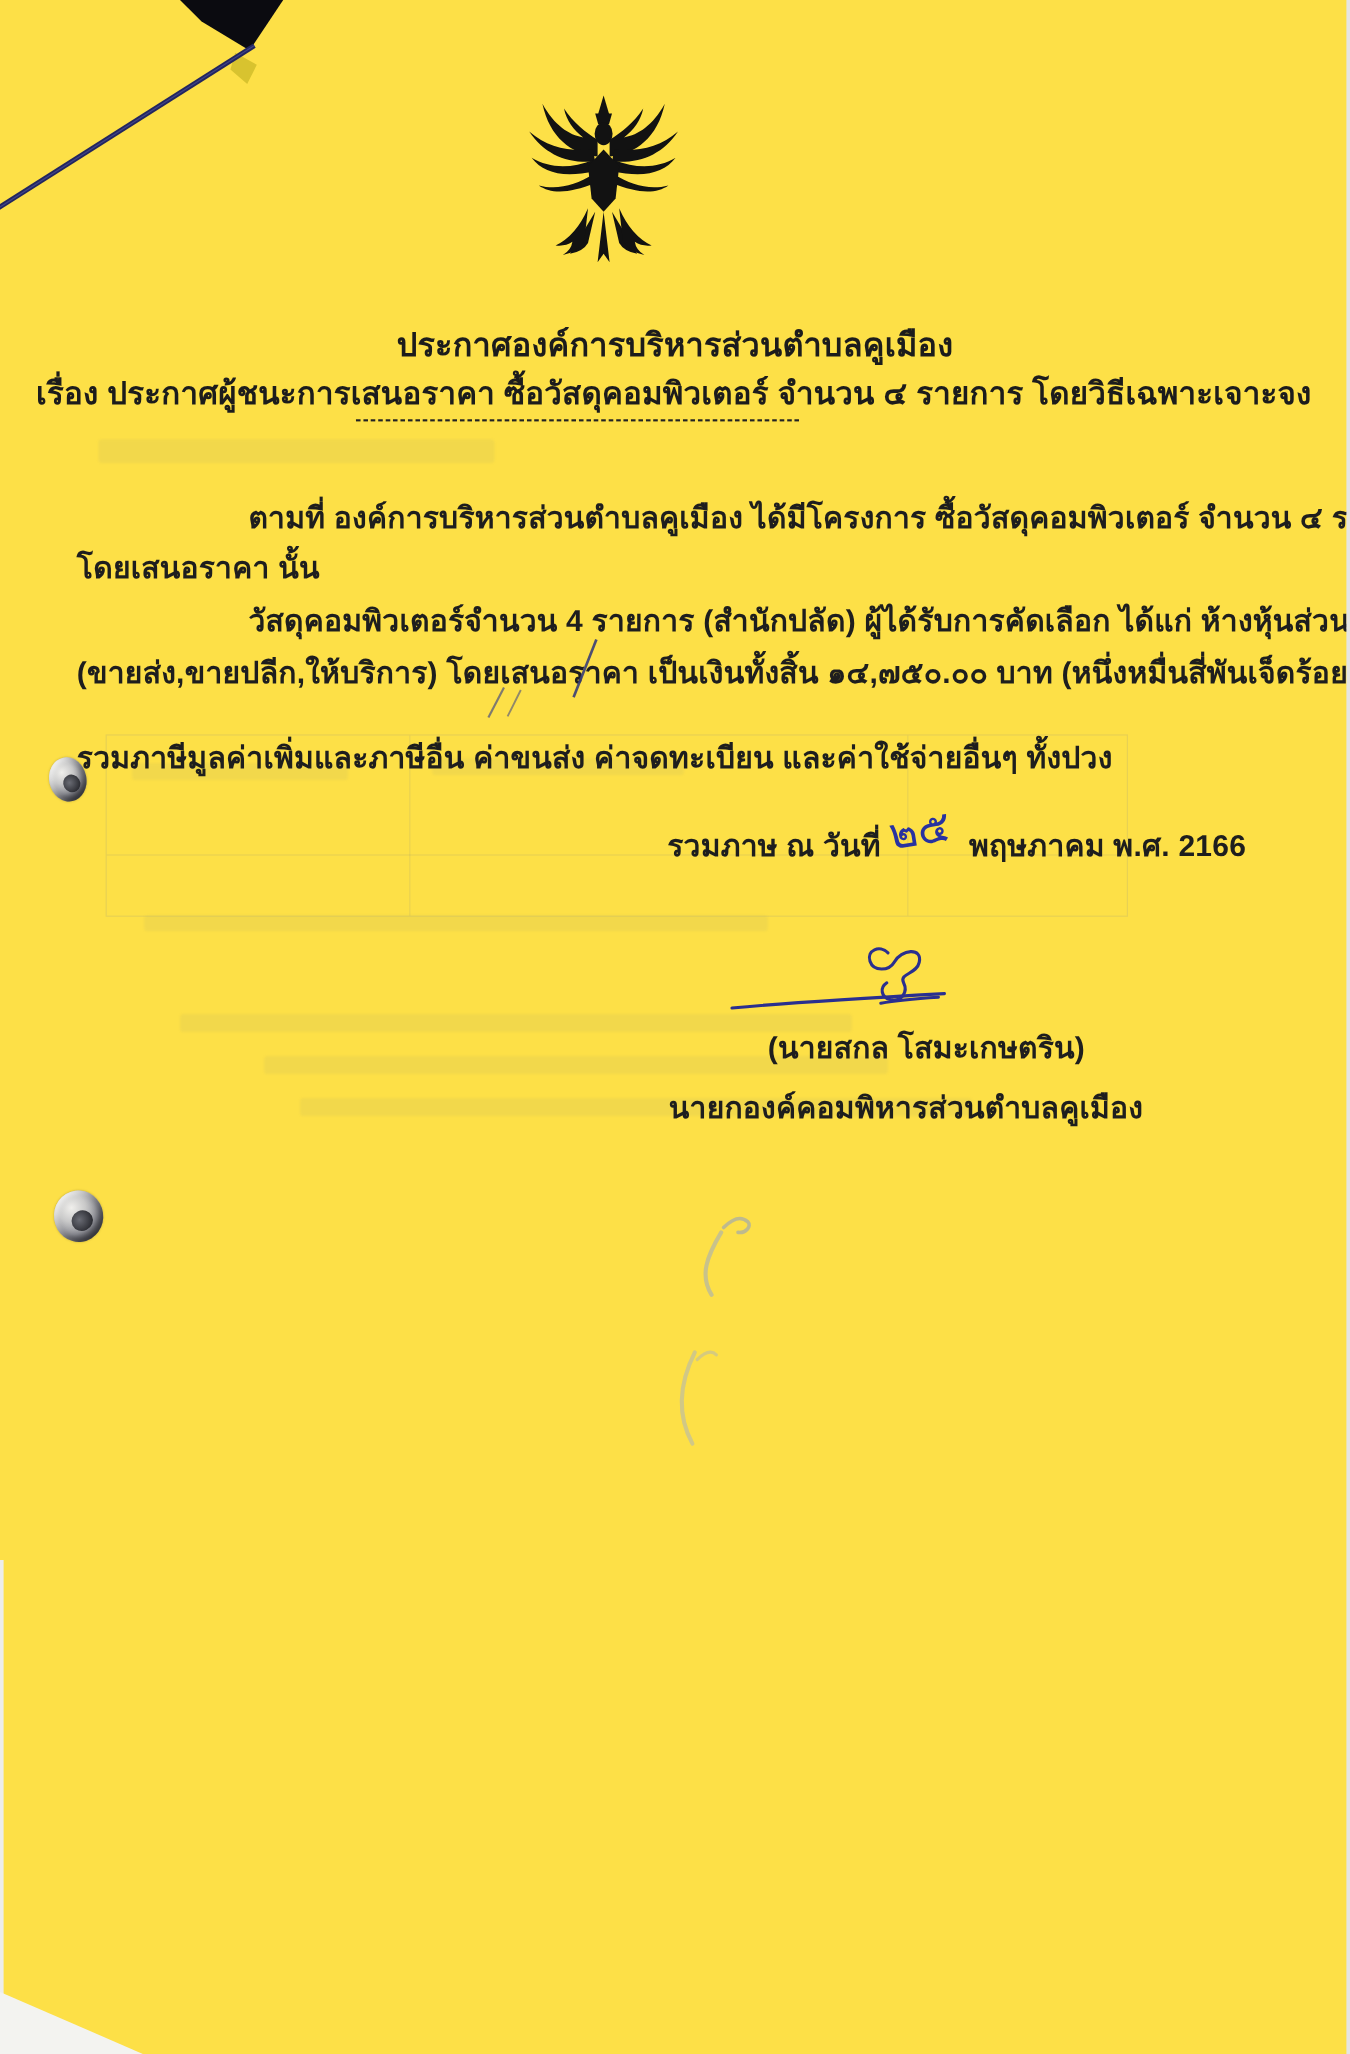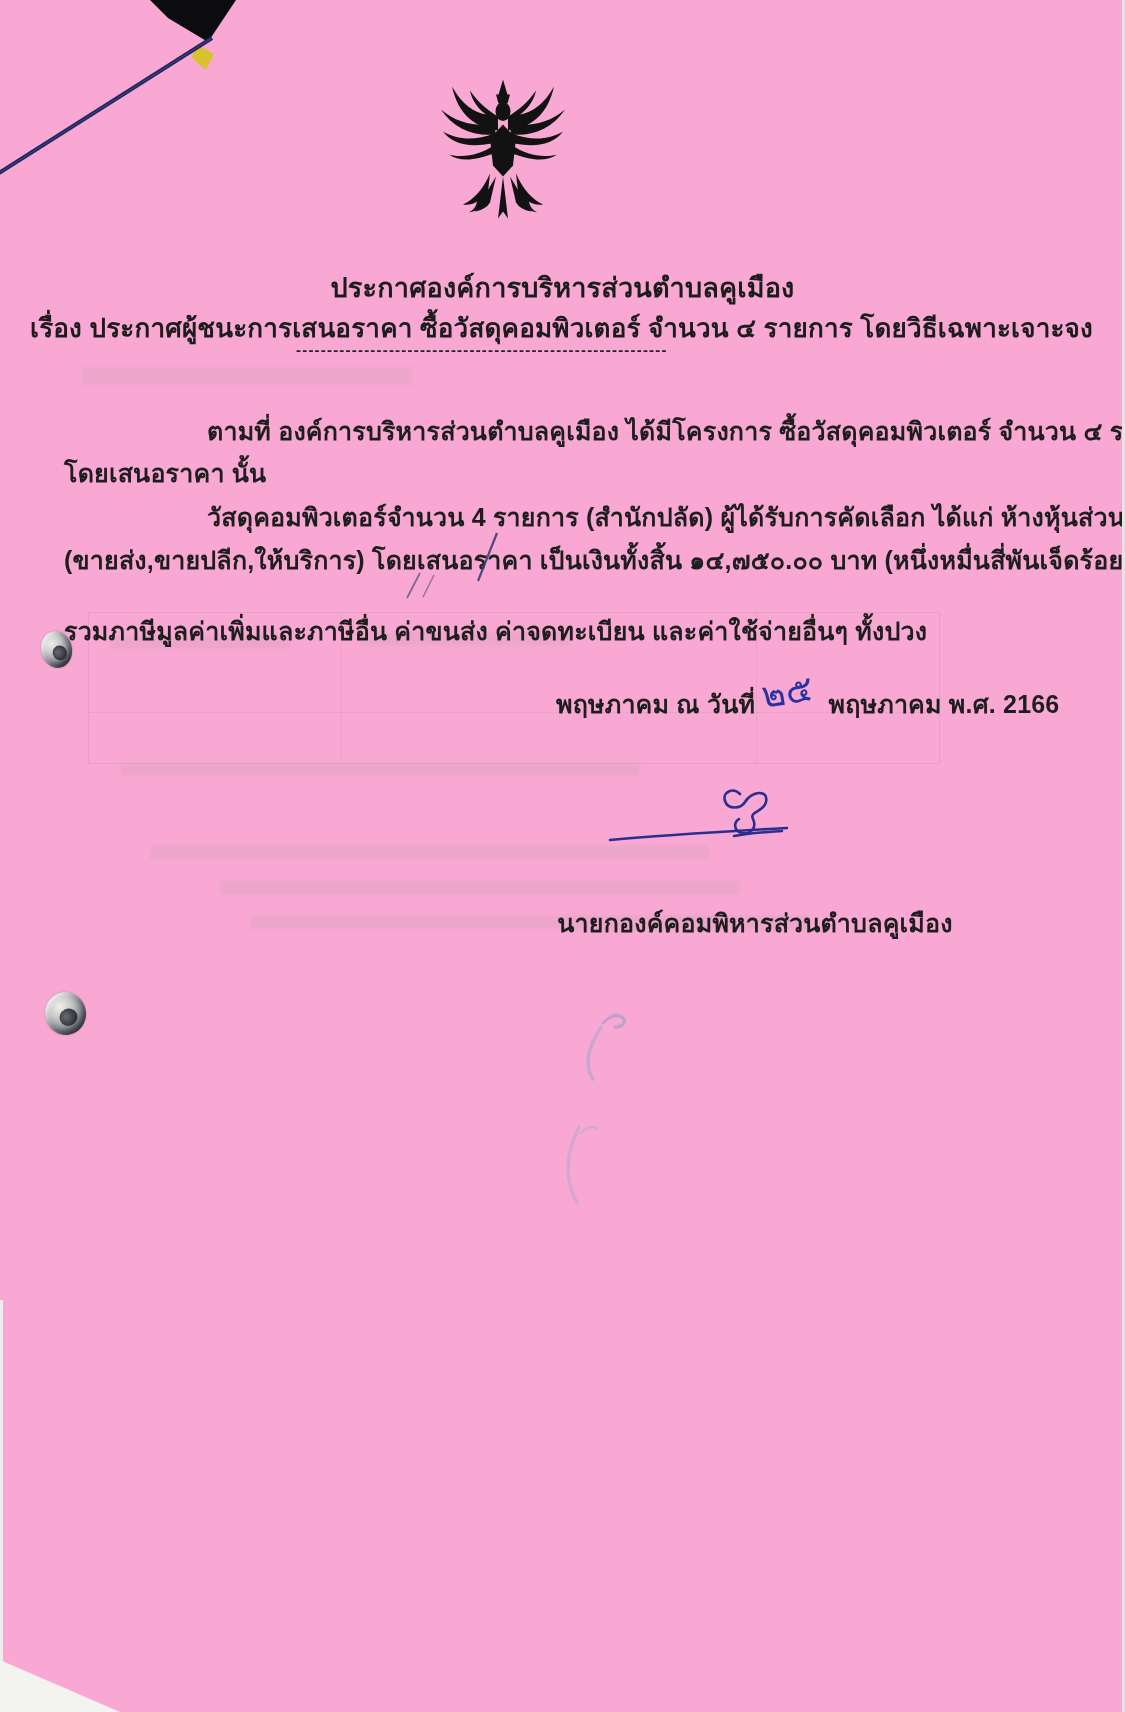--- a/index.html
+++ b/index.html
@@ -1,18 +1,18 @@
 <!DOCTYPE html>
 <html><head>
 <meta charset="utf-8">
 <style>
   html,body{margin:0;padding:0;background:#6b6b6b;}
   .page{
     position:relative;width:1125px;height:1712px;margin:0 auto;
-    background:#f9a8d4;overflow:hidden;
+    background:#fde047;overflow:hidden;
     font-family:"Liberation Sans",sans-serif;color:#1c1c1c;
   }
   .abs{position:absolute;white-space:nowrap;}
   .title{font-size:27px;font-weight:700;letter-spacing:.2px;}
   .body-line{font-size:25px;font-weight:700;letter-spacing:.2px;color:#1e1e1e;}
   .center-block{text-align:center;}
   .divider{font-size:15px;font-weight:700;letter-spacing:1.2px;color:#222;overflow:hidden;}
   .hand-day{
     display:inline-block;color:#2832a0;font-size:36px;font-weight:400;
     transform:rotate(-9deg) translateY(-9px);margin:0 14px 0 8px;
@@ -96,29 +96,30 @@
   <div class="abs body-line" style="left:64px;top:540px;">(ขายส่ง,ขายปลีก,ให้บริการ) โดยเสนอราคา เป็นเงินทั้งสิ้น ๑๔,๗๕๐.๐๐ บาท (หนึ่งหมื่นสี่พันเจ็ดร้อยห้าสิบบาทถ้วน)</div>
   <div class="abs body-line" style="left:64px;top:611px;">รวมภาษีมูลค่าเพิ่มและภาษีอื่น ค่าขนส่ง ค่าจดทะเบียน และค่าใช้จ่ายอื่นๆ ทั้งปวง</div>
 
   <svg class="abs" style="left:390px;top:525px;" width="130" height="80" viewBox="0 0 130 80">
     <line x1="107" y1="8" x2="88" y2="56" stroke="#3a3f77" stroke-width="2.2" opacity="0.9"></line>
     <line x1="30" y1="48" x2="17" y2="73" stroke="#4a4f80" stroke-width="1.8" opacity="0.7"></line>
     <line x1="44" y1="50" x2="33" y2="72" stroke="#4a4f80" stroke-width="1.6" opacity="0.6"></line>
   </svg>
 
   <div class="abs body-line" style="left:556px;top:672px;">
-    <span>พฤษภาคม ณ วันที่</span><span class="hand-day">๒๕</span><span>พฤษภาคม พ.ศ. 2166</span>
+    <span>รวมภาษ ณ วันที่</span><span class="hand-day">๒๕</span><span>พฤษภาคม พ.ศ. 2166</span>
   </div>
 
   <svg class="abs" style="left:588px;top:772px;" width="225" height="82" viewBox="0 0 225 82" fill="none" stroke="#2a2f8f" stroke-width="2.6" stroke-linecap="round">
     <path d="M22,68 C75,63 145,59 199,56"></path>
     <path d="M152,22 c-7,-7 -18,-2 -15,7 c3,9 16,8 20,1 c6,-11 24,-13 21,0 c-2,10 -17,9 -13,17 c4,8 -2,16 -11,14 c-8,-2 -9,-10 -3,-14"></path>
     <path d="M146,64 c16,-3 32,-4 48,-5"></path>
   </svg>
 
+  <div class="abs body-line center-block" style="left:562px;top:853px;width:420px;">(นายสกล โสมะเกษตริน)</div>
   <div class="abs body-line center-block" style="left:520px;top:903px;width:470px;">นายกองค์คอมพิหารส่วนตำบลคูเมือง</div>
 
   <div class="grommet" style="left:41px;top:631px;width:31px;height:37px;transform:rotate(-12deg);">
       <div class="hole"></div>
     </div>
   <div class="grommet" style="left:45px;top:992px;width:41px;height:43px;transform:rotate(-8deg);">
       <div class="hole"></div>
     </div>
 
   <svg class="abs" style="left:535px;top:1005px;" width="120" height="210" viewBox="0 0 120 210" fill="none" stroke-linecap="round">

